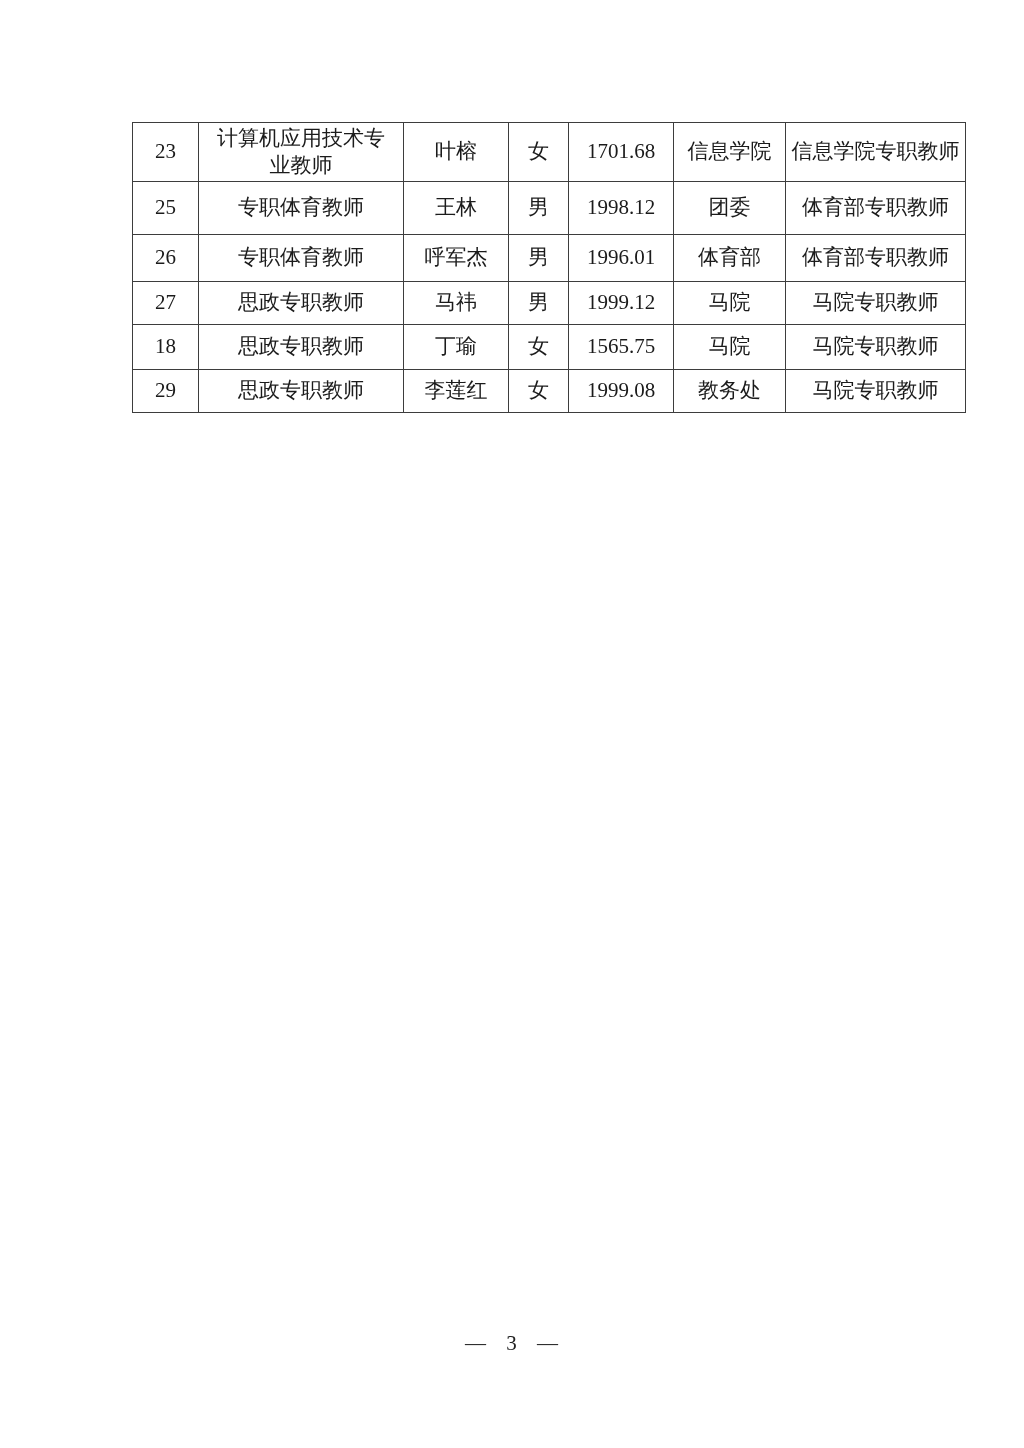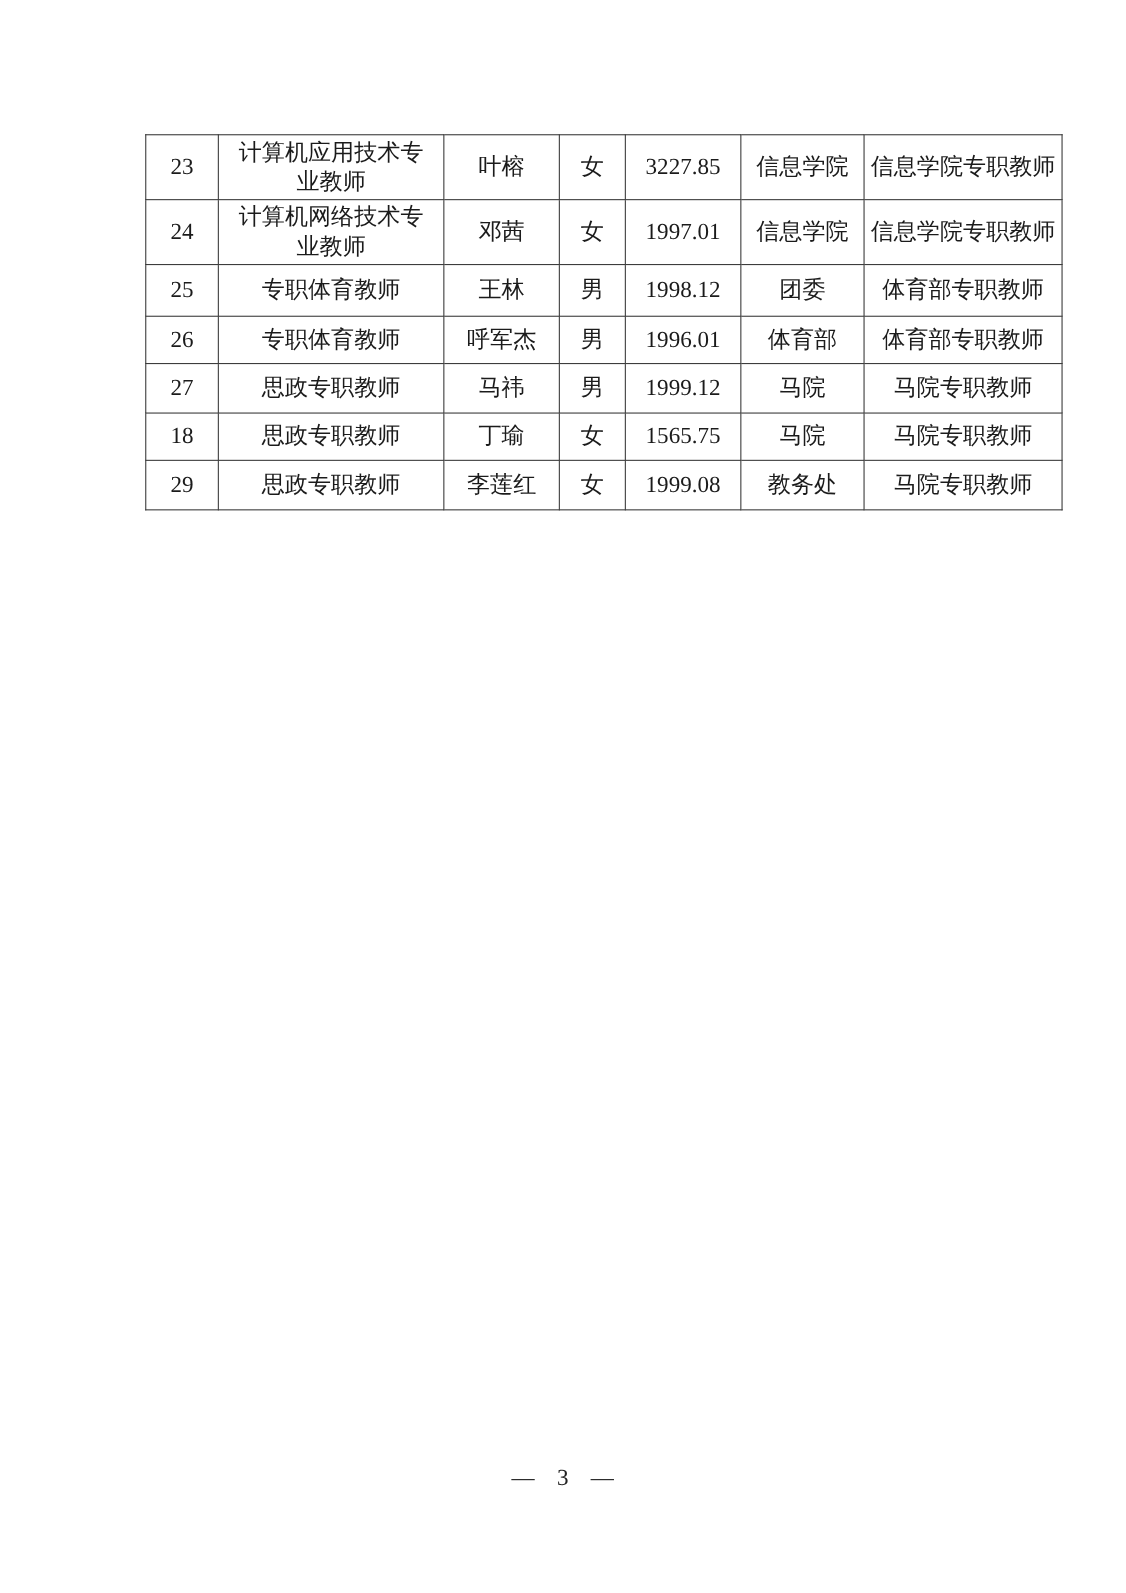--- a/index.html
+++ b/index.html
@@ -74,30 +74,21 @@
       <col class="c-date">
       <col class="c-dept">
       <col class="c-remark">
     </colgroup>
     <tbody>
       <tr>
         <td>23</td>
         <td class="pos">计算机应用技术专业教师</td>
         <td>叶榕</td>
         <td>女</td>
-        <td>3227.85</td>
-        <td>信息学院</td>
-        <td>信息学院专职教师</td>
-      </tr>
-      <tr>
-        <td>24</td>
-        <td class="pos">计算机网络技术专业教师</td>
-        <td>邓茜</td>
-        <td>女</td>
-        <td>1997.01</td>
+        <td>1701.68</td>
         <td>信息学院</td>
         <td>信息学院专职教师</td>
       </tr>
       <tr>
         <td>25</td>
         <td class="pos">专职体育教师</td>
         <td>王林</td>
         <td>男</td>
         <td>1998.12</td>
         <td>团委</td>

